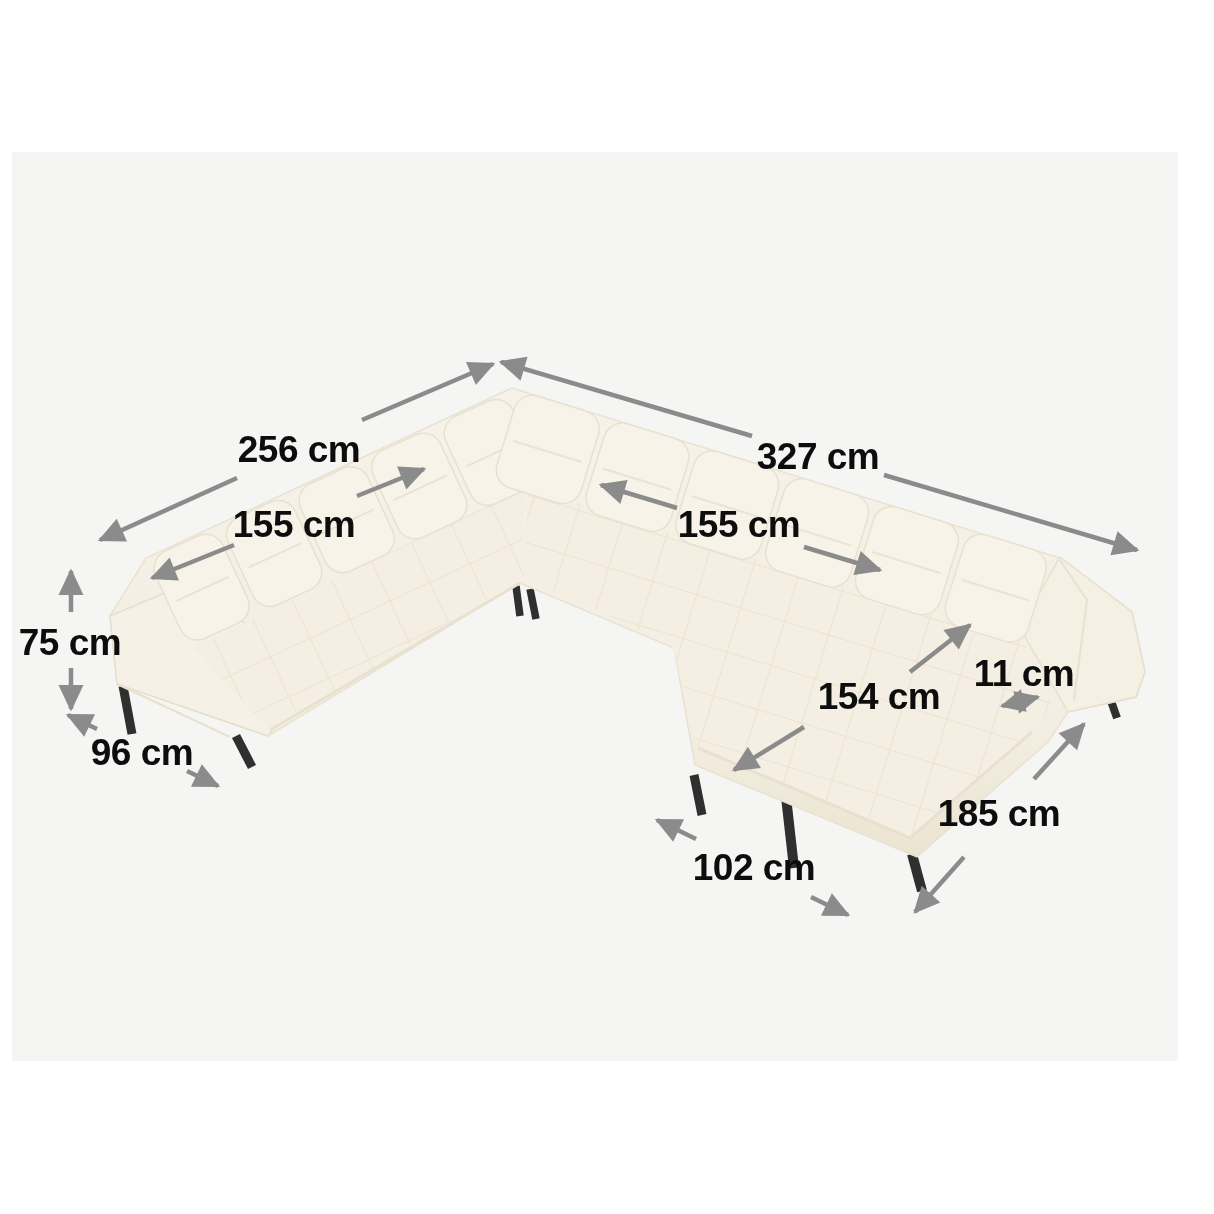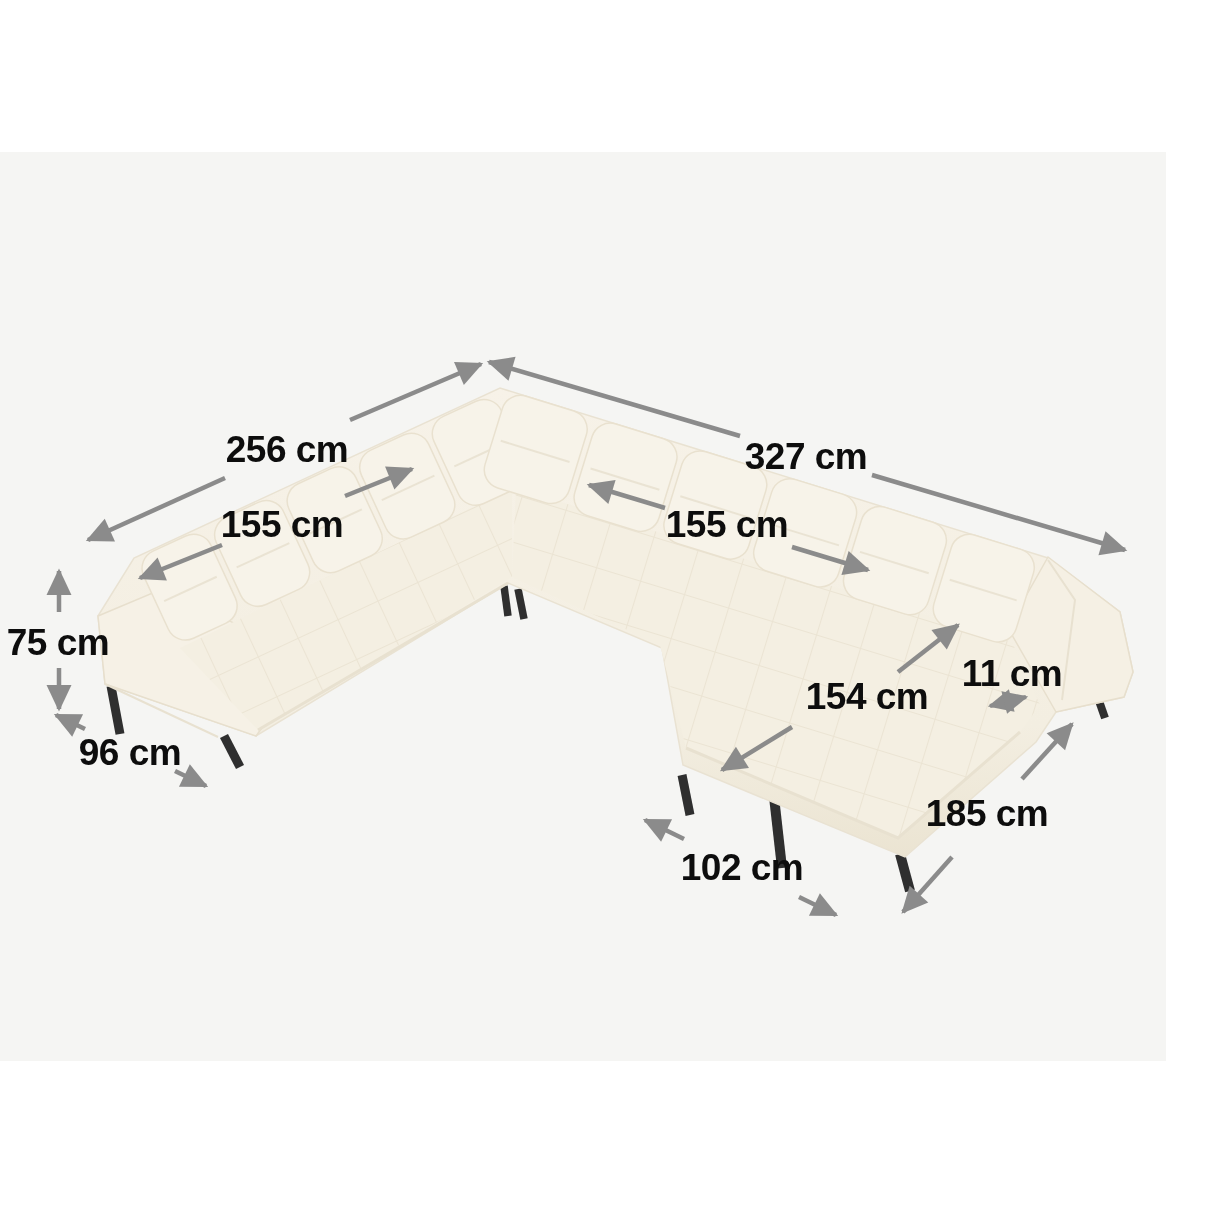--- a/index.html
+++ b/index.html
@@ -1,16 +1,16 @@
 <!DOCTYPE html>
 <html style="--color-page: #ffffff; --color-canvas: #f5f5f3; --color-arrow: #8b8b8b; --color-label: #0d0d0d; --color-sofa-base: #f3eee1; --color-sofa-light: #f8f4ea; --color-sofa-shade: #ece5d4; --color-seam: #e8e1d0; --color-leg: #2f2f2f;"><head>
 <meta charset="utf-8">
 <style>
   html,body{margin:0;padding:0;background:#ffffff;}
-  .stage{position:relative;width:1166px;height:1214px;background:var(--color-page,#ffffff);overflow:hidden;}
+  .stage{position:relative;width:1166px;height:1214px;background:var(--color-page,#ffffff);overflow:hidden;margin-left:12px;}
   svg{display:block;position:absolute;inset:0;}
   .dim-line{stroke:var(--color-arrow,#8b8b8b);stroke-width:4.5;fill:none;}
   .dim-line.thin{stroke-width:4.2;}
   .dim-label{font-family:"Liberation Sans","DejaVu Sans",sans-serif;font-weight:700;font-size:37px;
              fill:var(--color-label,#0d0d0d);letter-spacing:-0.5px;text-anchor:middle;}
   .seam{stroke:var(--color-seam,#e8e1d0);fill:none;}
   .leg{stroke:var(--color-leg,#2f2f2f);fill:none;}
 </style>
 </head>
 <body>

